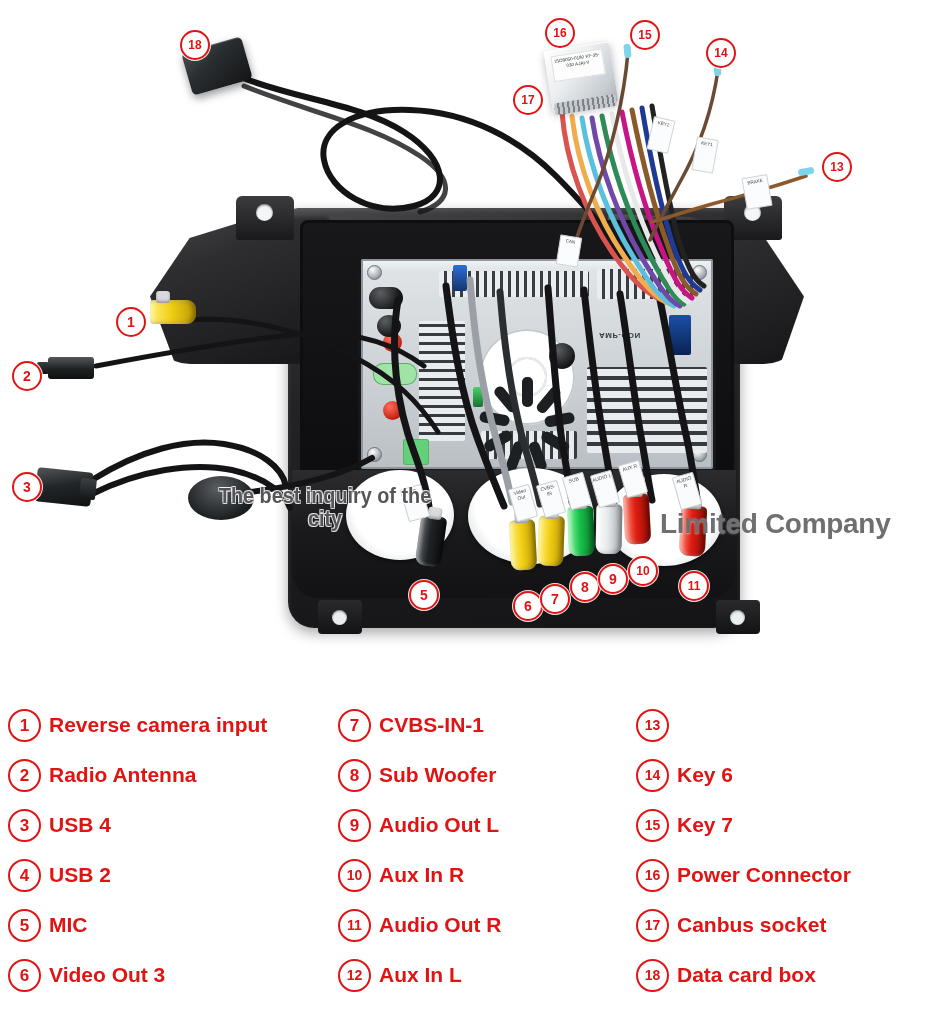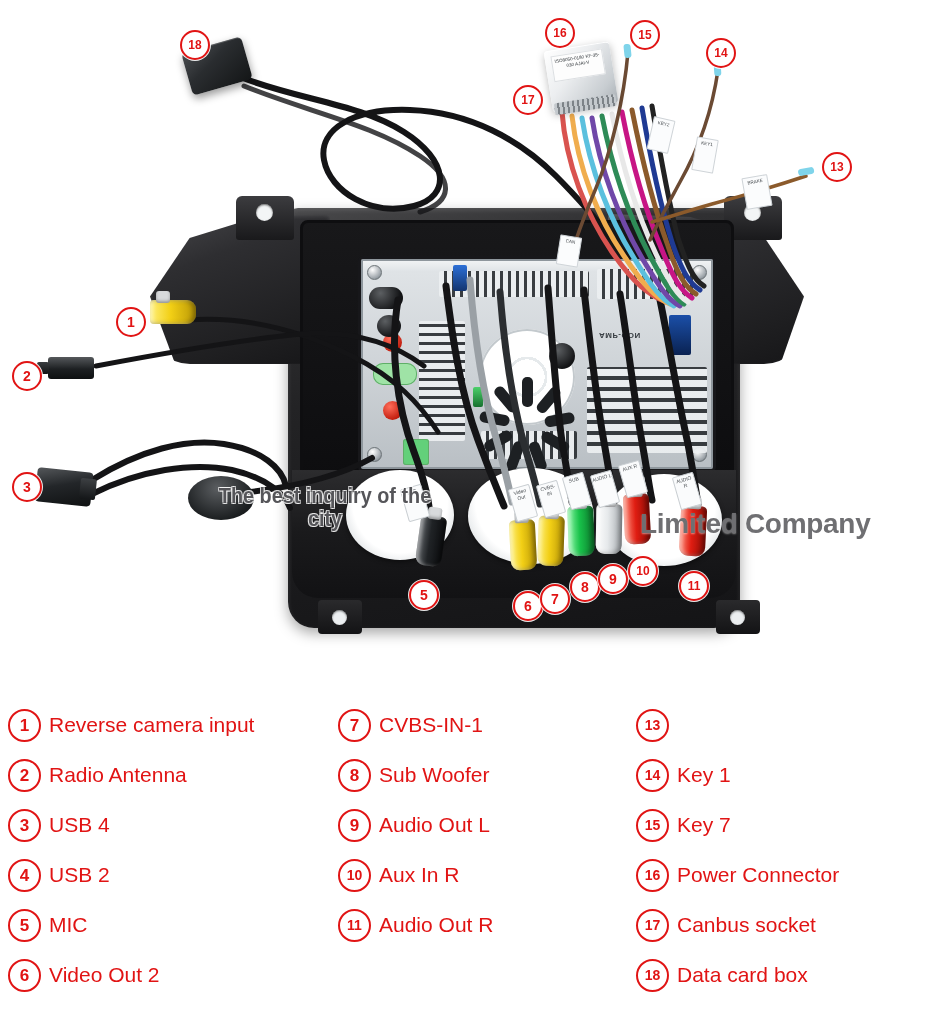--- a/index.html
+++ b/index.html
@@ -174,21 +174,21 @@
     position:absolute;left:0;top:490px;width:937px;height:62px;z-index:30;
     pointer-events:none;
   }
   .wm-shenzhen{
     position:absolute;left:68px;top:18px;font-size:29px;font-weight:bold;
     color:#b5231d;letter-spacing:-.5px;
     font-family:"Liberation Sans",sans-serif;
     text-shadow:0 1px 2px rgba(255,255,255,.55);
   }
   .wm-limited{
-    position:absolute;left:640px;top:18px;font-size:28px;font-weight:bold;
+    position:absolute;left:660px;top:18px;font-size:28px;font-weight:bold;
     color:#6f6f72;letter-spacing:-.3px;
     font-family:"Liberation Sans",sans-serif;
     text-shadow:0 1px 2px rgba(255,255,255,.5);
   }
   .wm-center{
     position:absolute;left:200px;top:-6px;width:250px;text-align:center;
     font-size:22px;font-weight:bold;line-height:1.05;
     color:rgba(62,62,66,.88);
     font-family:"Liberation Sans",sans-serif;
     transform:scaleX(.9);
@@ -216,21 +216,21 @@
   }
   .badge-legend{
     position:relative;flex:0 0 auto;width:29px;height:29px;
     border:2.5px solid #e11414;border-radius:50%;background:#fff;
     display:flex;align-items:center;justify-content:center;
     color:#e11414;font-weight:bold;font-size:17px;line-height:1;
     font-family:"Liberation Sans",sans-serif;
   }
   .badge-legend.two{font-size:14px;}
   .legend-label{
-    color:#e11414;font-weight:normal;font-size:21px;
+    color:#e11414;font-weight:bold;font-size:21px;
     font-family:"Liberation Sans",sans-serif;white-space:nowrap;
   }
 </style>
 </head>
 <body>
 
 <div id="photo-stage">
 
   <div class="fascia-body"></div>
   <div class="fascia-wing wing-left"></div>
@@ -415,21 +415,21 @@
       <div class="legend-item">
         <span class="badge-legend">4</span>
         <span class="legend-label">USB 2</span>
       </div>
       <div class="legend-item">
         <span class="badge-legend">5</span>
         <span class="legend-label">MIC</span>
       </div>
       <div class="legend-item">
         <span class="badge-legend">6</span>
-        <span class="legend-label">Video Out 2</span>
+        <span class="legend-label">Video Out 3</span>
       </div>
     </div>
   <div class="legend-col c2">
       <div class="legend-item">
         <span class="badge-legend">7</span>
         <span class="legend-label">CVBS-IN-1</span>
       </div>
       <div class="legend-item">
         <span class="badge-legend">8</span>
         <span class="legend-label">Sub Woofer</span>
@@ -439,28 +439,32 @@
         <span class="legend-label">Audio Out L</span>
       </div>
       <div class="legend-item">
         <span class="badge-legend two">10</span>
         <span class="legend-label">Aux In R</span>
       </div>
       <div class="legend-item">
         <span class="badge-legend two">11</span>
         <span class="legend-label">Audio Out R</span>
       </div>
+      <div class="legend-item">
+        <span class="badge-legend two">12</span>
+        <span class="legend-label">Aux In L</span>
+      </div>
     </div>
   <div class="legend-col c3">
       <div class="legend-item">
         <span class="badge-legend two">13</span>
       </div>
       <div class="legend-item">
         <span class="badge-legend two">14</span>
-        <span class="legend-label">Key 1</span>
+        <span class="legend-label">Key 6</span>
       </div>
       <div class="legend-item">
         <span class="badge-legend two">15</span>
         <span class="legend-label">Key 7</span>
       </div>
       <div class="legend-item">
         <span class="badge-legend two">16</span>
         <span class="legend-label">Power Connector</span>
       </div>
       <div class="legend-item">

